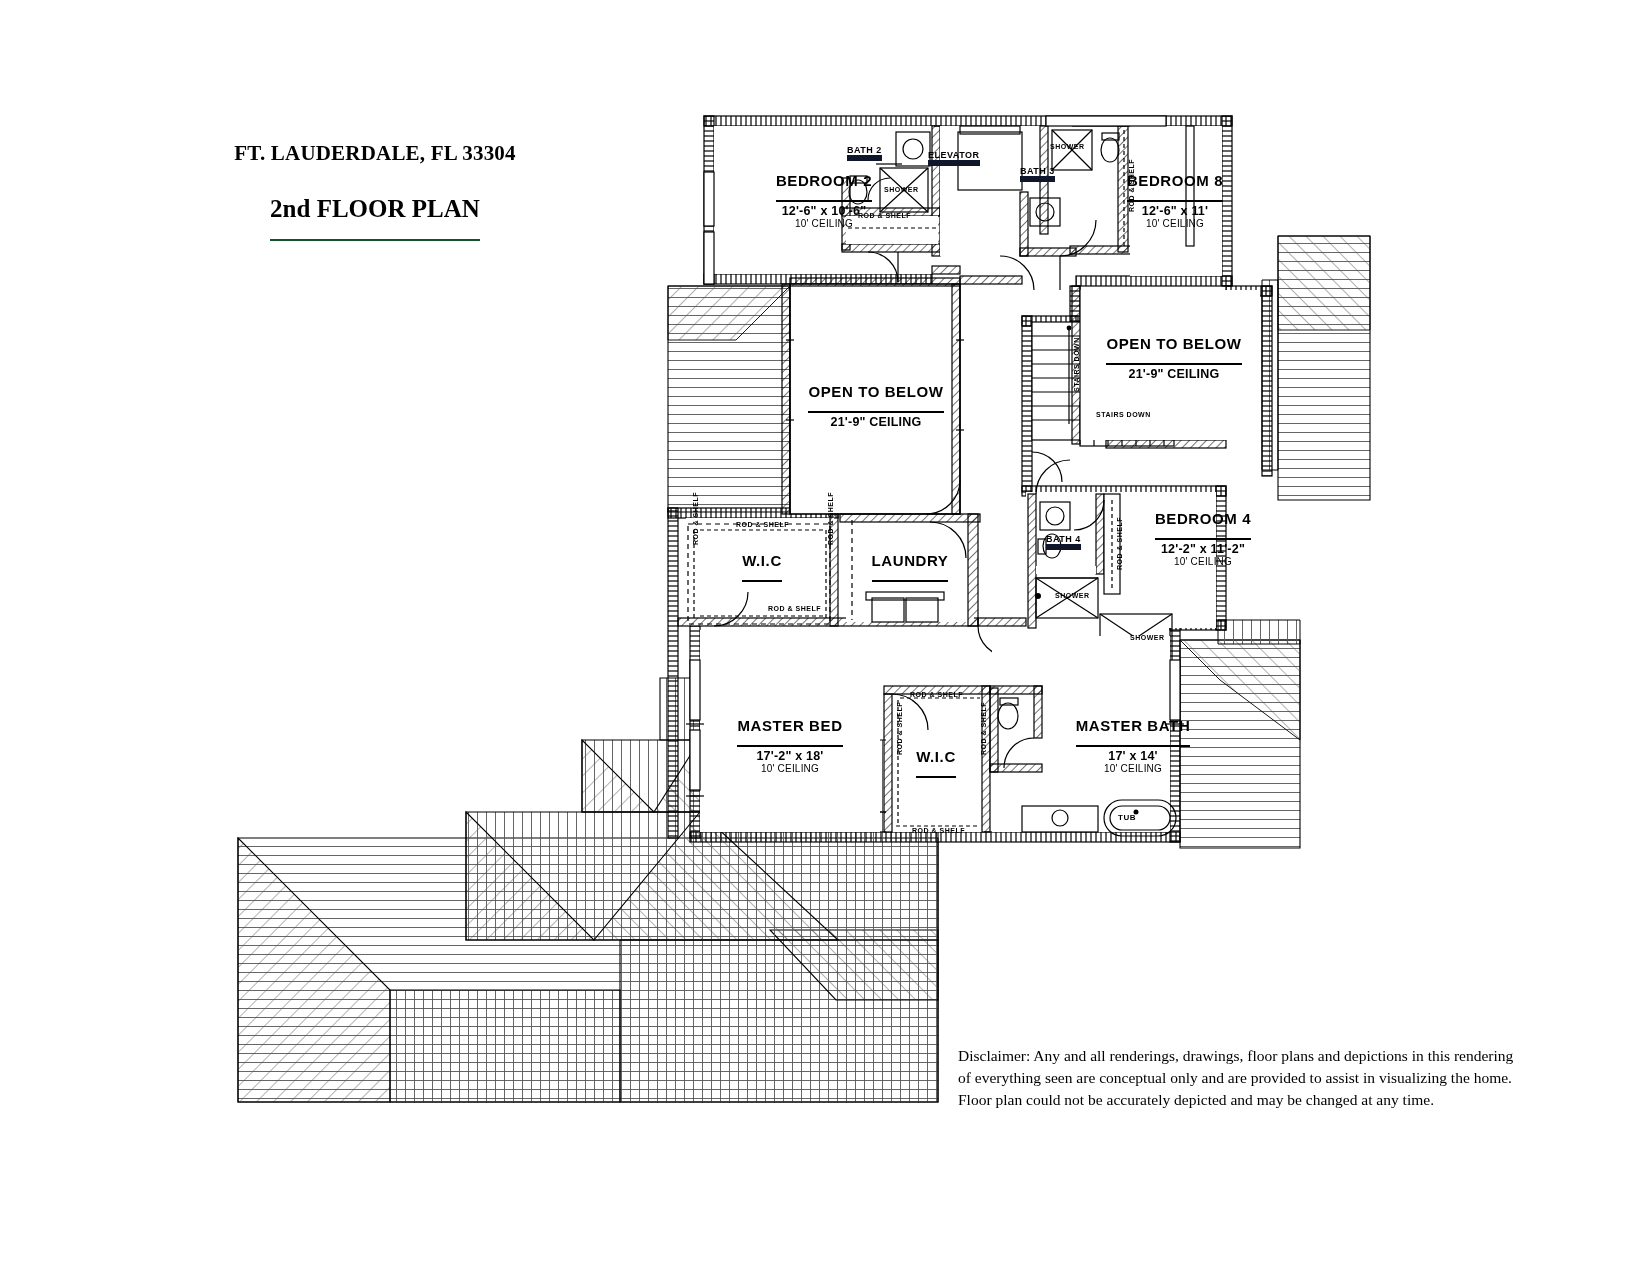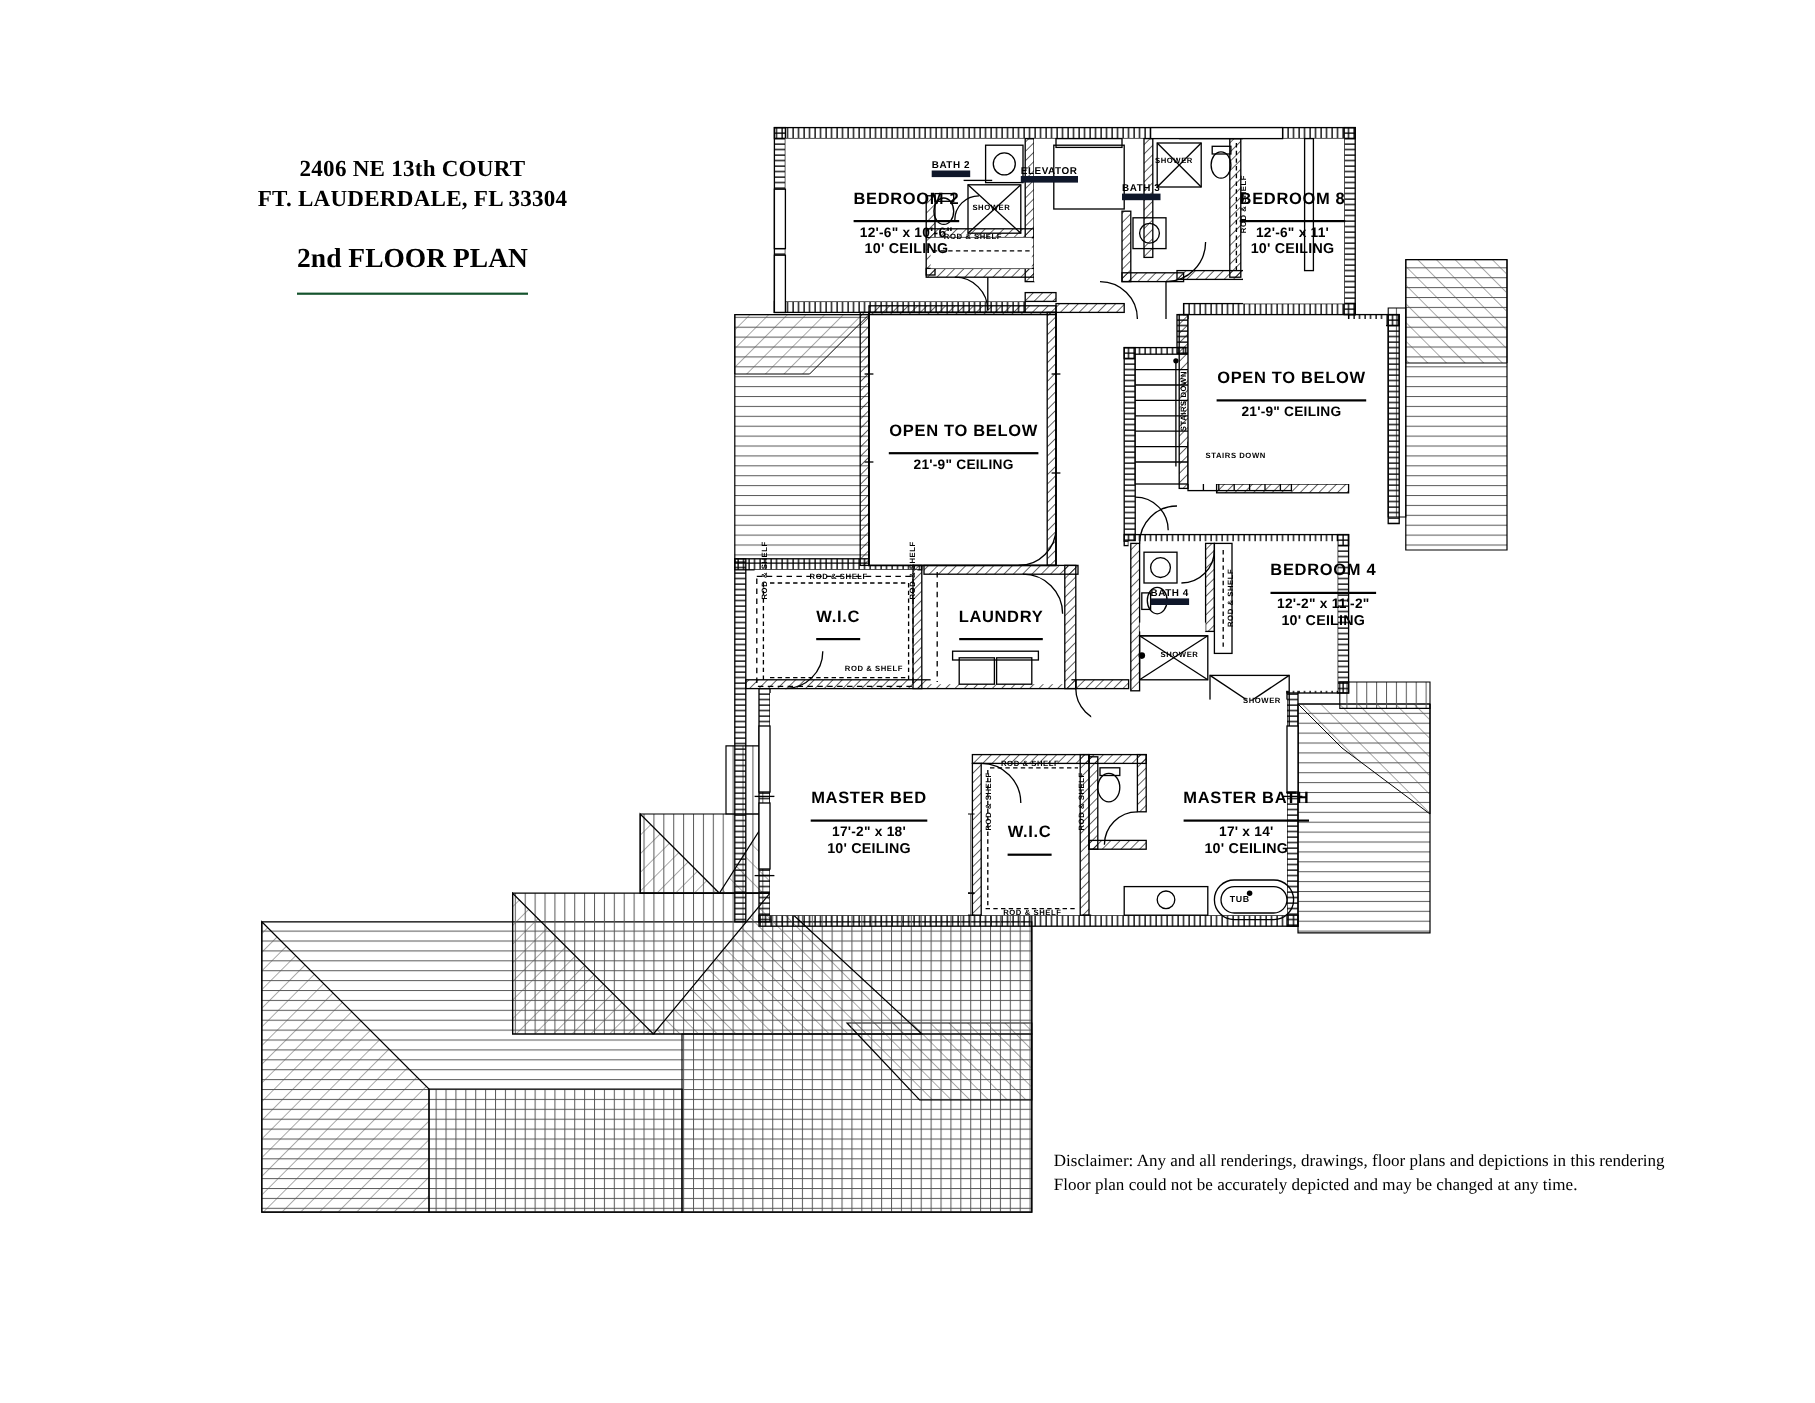--- a/index.html
+++ b/index.html
@@ -17,36 +17,35 @@
   
   .disclaimer{position:absolute;left:958px;top:1045px;width:620px;
               font-family:"Liberation Serif",serif;font-size:15.5px;line-height:22px;}
   .disclaimer div{white-space:nowrap;}
 
   
   .room{position:absolute;text-align:center;white-space:nowrap;}
   .room .rname{font-weight:bold;font-size:15px;letter-spacing:.6px;
                display:inline-block;border-bottom:2px solid #000;padding-bottom:11px;}
   .room .rdim{font-weight:bold;font-size:12.5px;letter-spacing:.2px;margin-top:2px;}
-  .room .rceil{font-weight:bold;font-size:13px;letter-spacing:.2px;}
+  .room .rceil{font-weight:normal;font-size:10px;letter-spacing:.2px;}
 
   .minilabel{position:absolute;font-size:7px;font-weight:bold;letter-spacing:.5px;
              white-space:nowrap;color:#000;}
   .minilabel.u{border-bottom:6px solid #0f172a;}
   .minilabel.rot{transform:rotate(-90deg);transform-origin:left top;}
 
   svg{position:absolute;left:0;top:0;}
 </style>
 </head>
 <body>
 
 <div id="stage">
 
   <div class="title-block">
-    <div class="title-line">2406 NE 13th COURT</div>
     <div class="title-line">FT. LAUDERDALE, FL 33304</div>
     <div><span class="subtitle">2nd FLOOR PLAN</span></div>
   </div>
 
   <svg width="1650" height="1275" viewBox="0 0 1650 1275" shape-rendering="geometricPrecision">
     <defs>
 
       <pattern id="wallHatch" width="6" height="6" patternUnits="userSpaceOnUse" patternTransform="rotate(45)">
         <line x1="0" y1="0" x2="0" y2="6" stroke="#000" stroke-width="1.1"></line>
       </pattern>
@@ -420,16 +419,17 @@
   <div class="minilabel" style="left:910px;top:691px;">ROD &amp; SHELF</div>
   <div class="minilabel" style="left:912px;top:827px;">ROD &amp; SHELF</div>
   <div class="minilabel rot" style="left:896px;top:755px;">ROD &amp; SHELF</div>
   <div class="minilabel rot" style="left:980px;top:755px;">ROD &amp; SHELF</div>
 
   <div class="minilabel rot" style="left:1073px;top:392px;">STAIRS DOWN</div>
   <div class="minilabel" style="left:1096px;top:411px;">STAIRS DOWN</div>
 
   <div class="disclaimer">
     <div>Disclaimer: Any and all renderings, drawings, floor plans and depictions in this rendering</div>
+    <div>of everything seen are conceptual only and are provided to assist in visualizing the home.</div>
     <div>Floor plan could not be accurately depicted and may be changed at any time.</div>
   </div>
 
 </div>
 
 </body></html>

